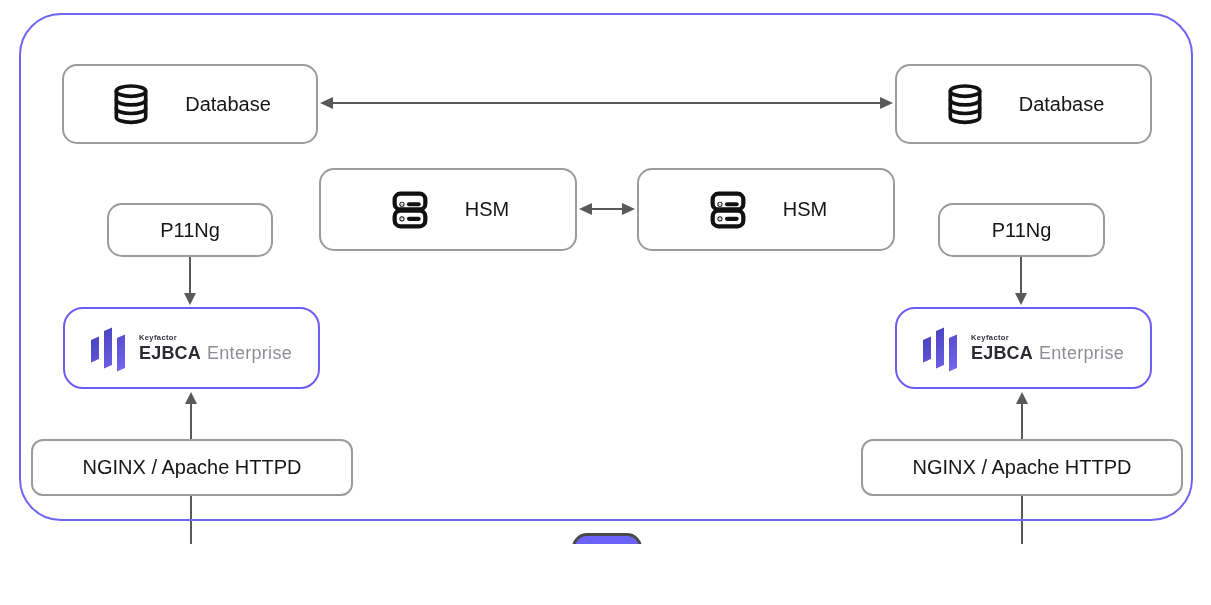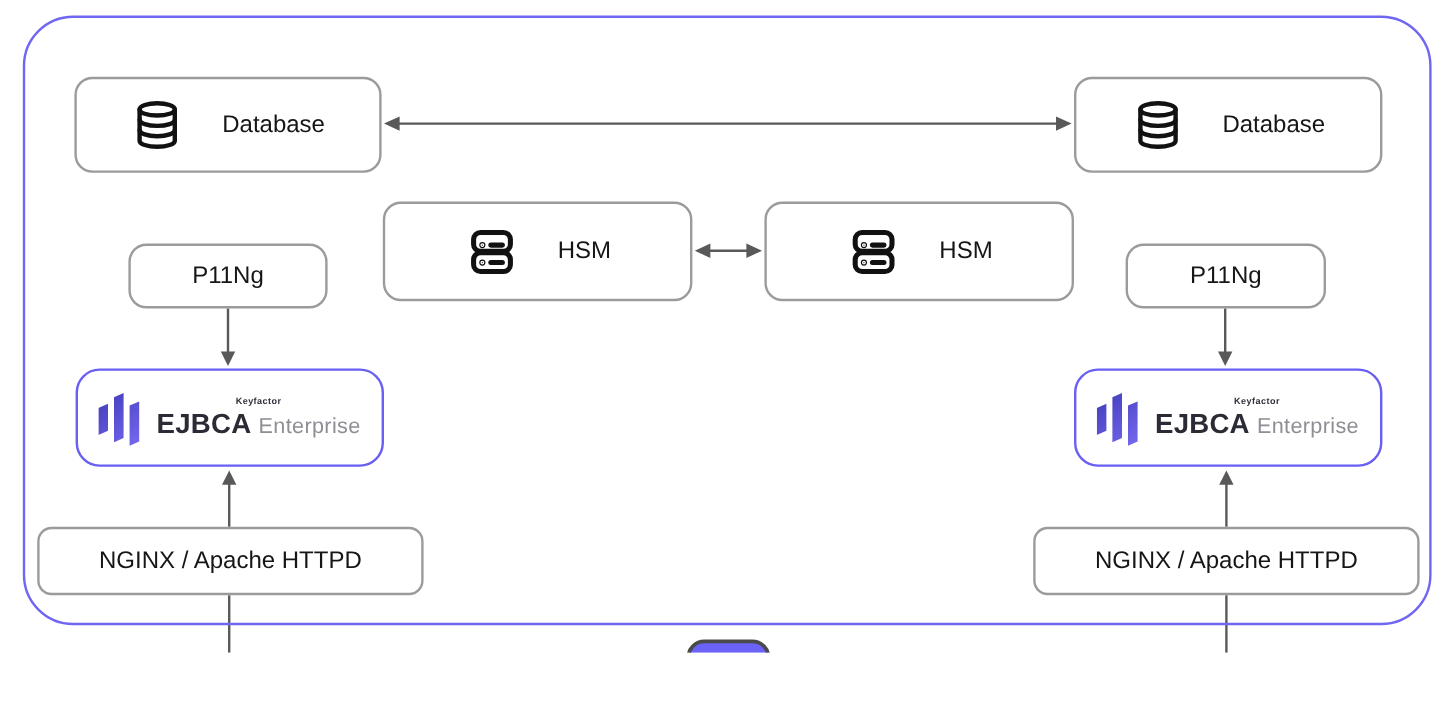--- a/index.html
+++ b/index.html
@@ -45,23 +45,23 @@
   .web-right{left:861px;top:439px;width:322px;height:57px;border-radius:12px;}
   .lb-square{
     position:absolute;left:572px;top:533px;width:70px;height:67px;
     background:var(--lb-fill,#6b62f7);
     border:3px solid var(--lb-stroke,#4a4a4a);
     border-radius:15px;
     box-sizing:border-box;
   }
   .logo{display:flex;align-items:center;gap:10px;}
   .logo-text{display:flex;flex-direction:column;line-height:1;}
-  .logo-brand{font-size:7.5px;font-weight:bold;letter-spacing:.4px;color:#30303b;margin-bottom:3px;text-align:center;}
+  .logo-brand{font-size:7.5px;font-weight:bold;letter-spacing:.4px;color:#30303b;margin-bottom:3px;}
   .logo-line{display:flex;align-items:baseline;gap:6px;}
-  .logo-name{font-size:23px;font-weight:bold;color:#2b2b35;letter-spacing:.2px;}
+  .logo-name{font-size:18px;font-weight:bold;color:#2b2b35;letter-spacing:.2px;}
   .logo-edition{font-size:18px;font-weight:400;color:var(--enterprise-text,#8e8e95);letter-spacing:.3px;text-align:center;}
   .conn{stroke:var(--connector,#595959);stroke-width:2;fill:none;}
   .head{fill:var(--connector,#595959);stroke:none;}
 </style>
 </head>
 <body>
 
 <div class="stage">
 
   <svg class="connectors" viewBox="0 0 1211 605">

